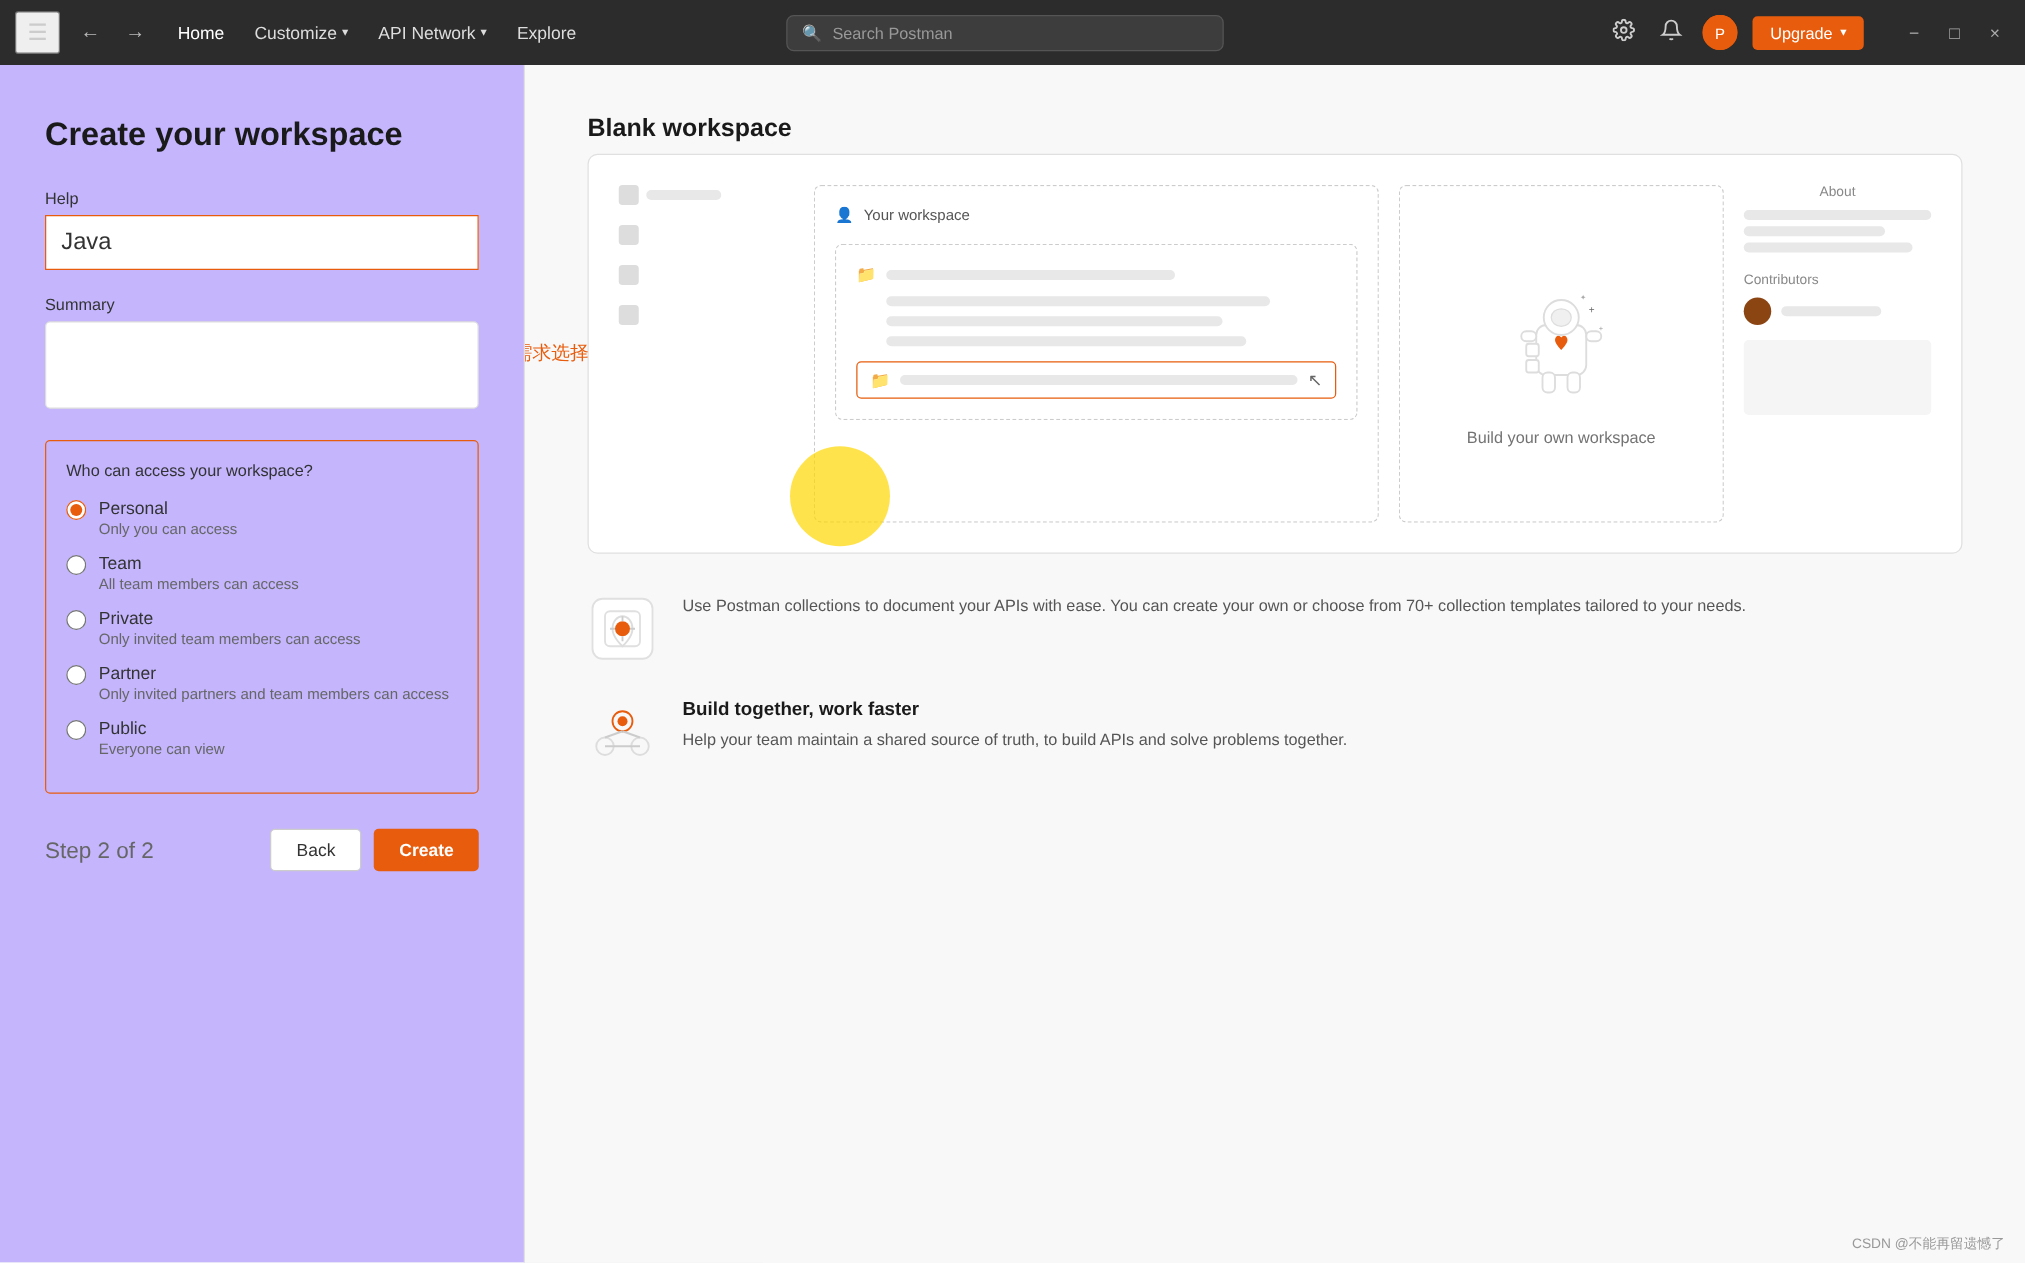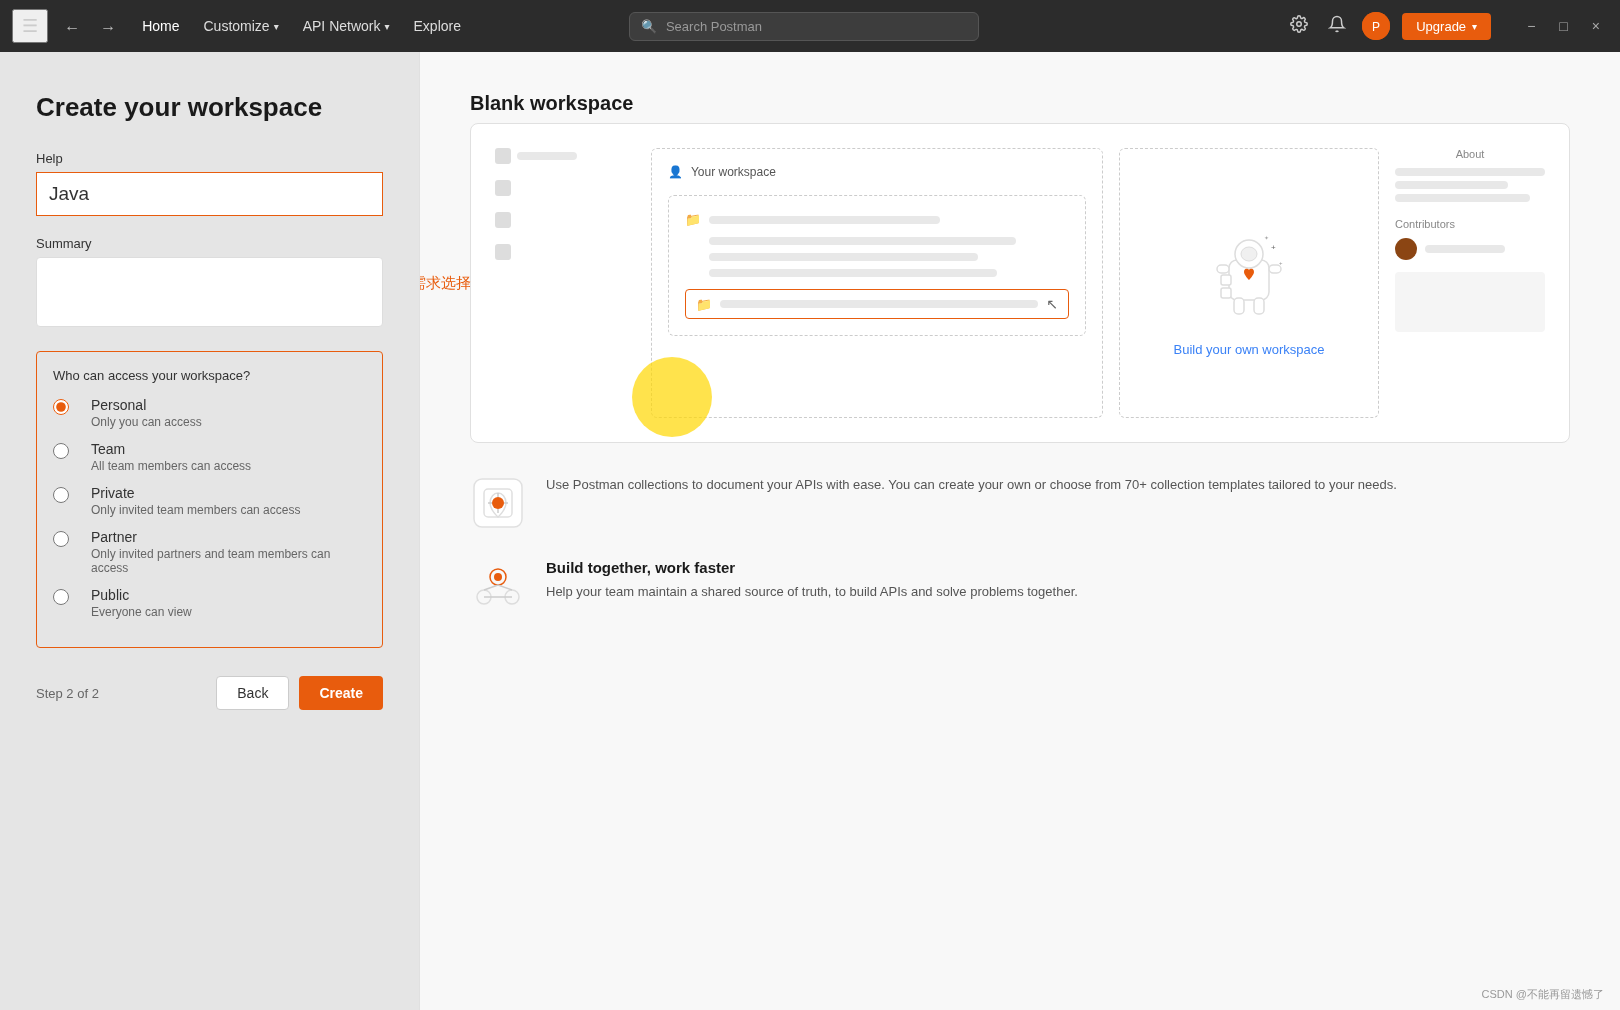--- a/index.html
+++ b/index.html
@@ -33,21 +33,21 @@
     .window-controls { display: flex; gap: 8px; margin-left: 16px; }
     .window-control { background: none; border: none; color: #aaa; font-size: 14px; cursor: pointer; padding: 4px 8px; }
 
     
     .main-content {
       display: flex; height: calc(1010px - 52px); background: #f8f8f8;
     }
 
     
     .left-panel {
-      width: 420px; padding: 40px 36px; background: #e5e5e5; border-right: 1px solid #e0e0e0; overflow-y: auto;
+      width: 420px; padding: 40px 36px; background: #c4b5fd; border-right: 1px solid #e0e0e0; overflow-y: auto;
       flex-shrink: 0;
     }
     .page-title { font-size: 26px; font-weight: 700; color: #1a1a1a; margin-bottom: 28px; }
 
     .form-group { margin-bottom: 20px; }
     .form-label { font-size: 13px; color: #333; margin-bottom: 6px; display: block; font-weight: 500; }
     .form-input {
       width: 100%; padding: 10px 12px; border: 1.5px solid #e85c0d; border-radius: 0;
       font-size: 19px; color: #333; outline: none;
     }
@@ -55,28 +55,28 @@
       width: 100%; padding: 10px 12px; border: 1px solid #ddd; border-radius: 4px;
       font-size: 14px; color: #333; outline: none; height: 70px; resize: none;
     }
 
     .access-section {
       border: 1.5px solid #e85c0d; border-radius: 4px; padding: 16px; margin-bottom: 28px;
     }
     .access-title { font-size: 13px; color: #333; margin-bottom: 14px; font-weight: 500; }
 
     .radio-option { margin-bottom: 12px; }
-    .radio-label { display: flex; align-items: flex-start; gap: 22px; cursor: pointer; }
+    .radio-label { display: flex; align-items: flex-start; gap: 10px; cursor: pointer; }
     .radio-input { margin-top: 2px; accent-color: #e85c0d; width: 16px; height: 16px; flex-shrink: 0; }
     .radio-text { }
     .radio-name { font-size: 14px; color: #333; font-weight: 500; }
     .radio-desc { font-size: 12px; color: #666; margin-top: 2px; }
 
     .step-row { display: flex; align-items: center; justify-content: space-between; }
-    .step-text { font-size: 13px; color: #666; }
+    .step-text { font-size: 18px; color: #666; }
     .btn-row { display: flex; gap: 10px; }
     .back-btn {
       padding: 8px 20px; border: 1px solid #ccc; border-radius: 4px; background: #fff;
       font-size: 14px; color: #333; cursor: pointer;
     }
     .create-btn {
       padding: 8px 20px; border: none; border-radius: 4px; background: #e85c0d;
       font-size: 14px; color: #fff; cursor: pointer; font-weight: 600;
     }
 
@@ -309,21 +309,21 @@
           <rect x="35" y="88" width="10" height="16" rx="4" fill="#fff" stroke="#ddd" stroke-width="1.5"></rect>
           <rect x="55" y="88" width="10" height="16" rx="4" fill="#fff" stroke="#ddd" stroke-width="1.5"></rect>
 
           <text x="72" y="40" font-size="8" fill="#666">+</text>
           <text x="80" y="55" font-size="6" fill="#999">+</text>
           <text x="65" y="30" font-size="6" fill="#aaa">✦</text>
 
           <rect x="22" y="65" width="10" height="10" rx="2" fill="#fff" stroke="#ddd" stroke-width="1.5"></rect>
           <rect x="22" y="78" width="10" height="10" rx="2" fill="#fff" stroke="#ddd" stroke-width="1.5"></rect>
         </svg>
-        <div style="font-size:13px;color:#3b82f6;text-align:center;">Build your own workspace</div>
+        <div style="font-size:13px;color:#737373;text-align:center;">Build your own workspace</div>
       </div>
 
       <div style="width:150px;flex-shrink:0;">
         <div style="font-size:11px;color:#888;margin-bottom:8px;text-align:center;">About</div>
         <div style="display:flex;flex-direction:column;gap:5px;margin-bottom:16px;">
           <div style="height:8px;width:100%;background:#e8e8e8;border-radius:4px;"></div>
           <div style="height:8px;width:75%;background:#e8e8e8;border-radius:4px;"></div>
           <div style="height:8px;width:90%;background:#e8e8e8;border-radius:4px;"></div>
         </div>
         <div style="font-size:11px;color:#888;margin-bottom:8px;">Contributors</div>

